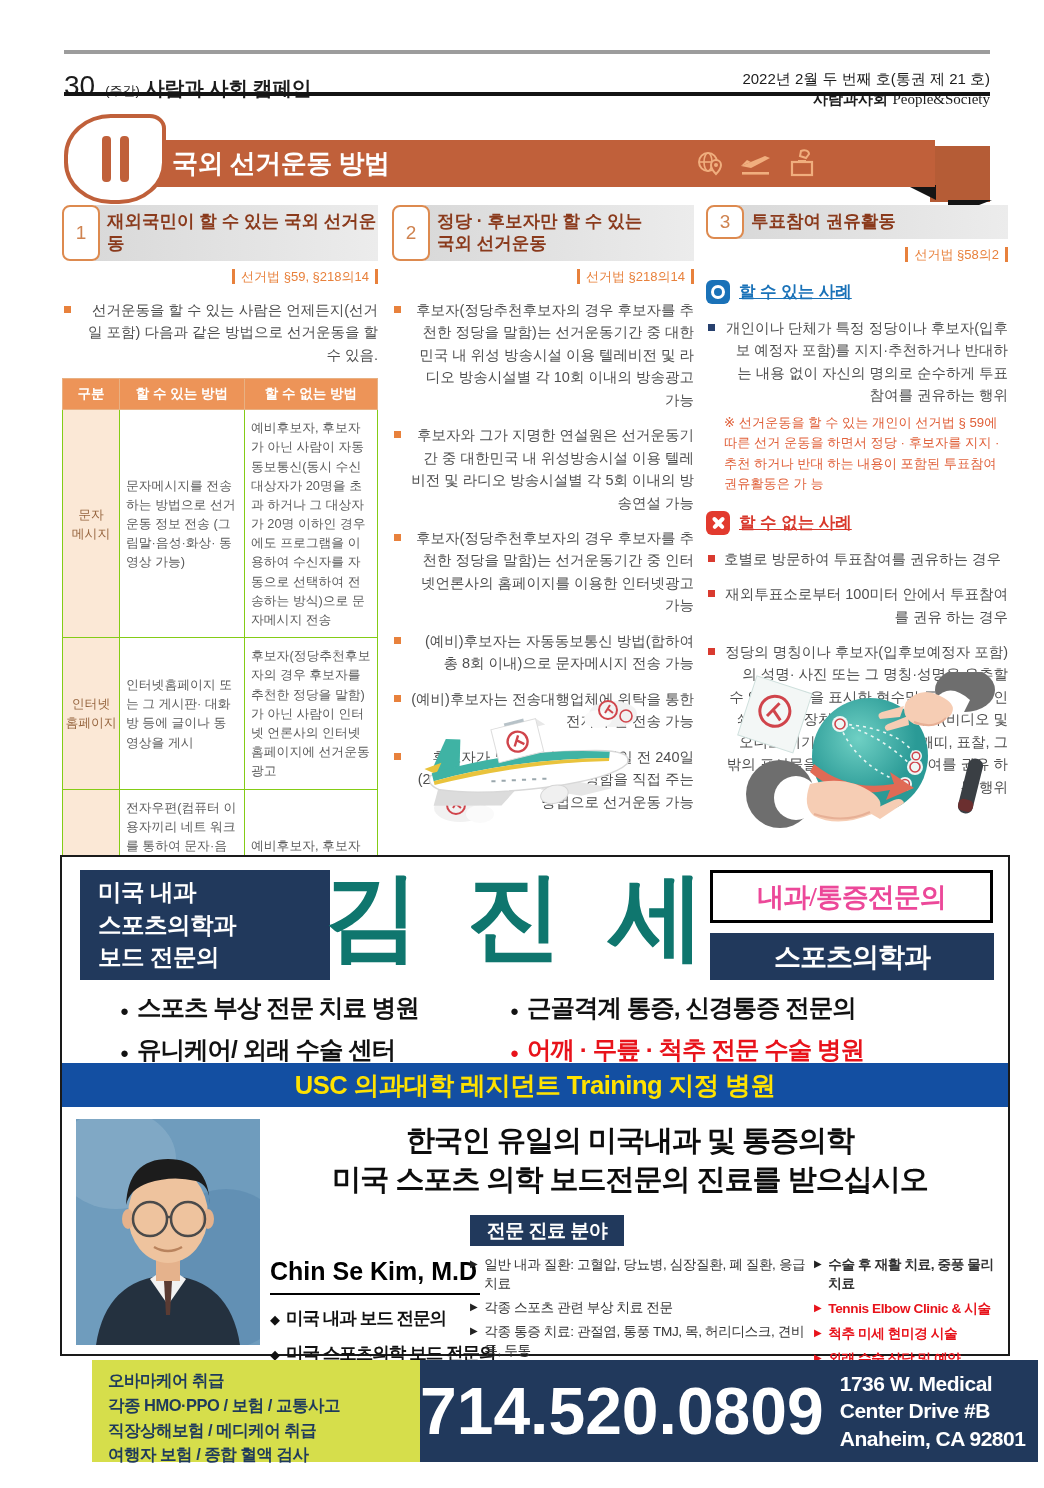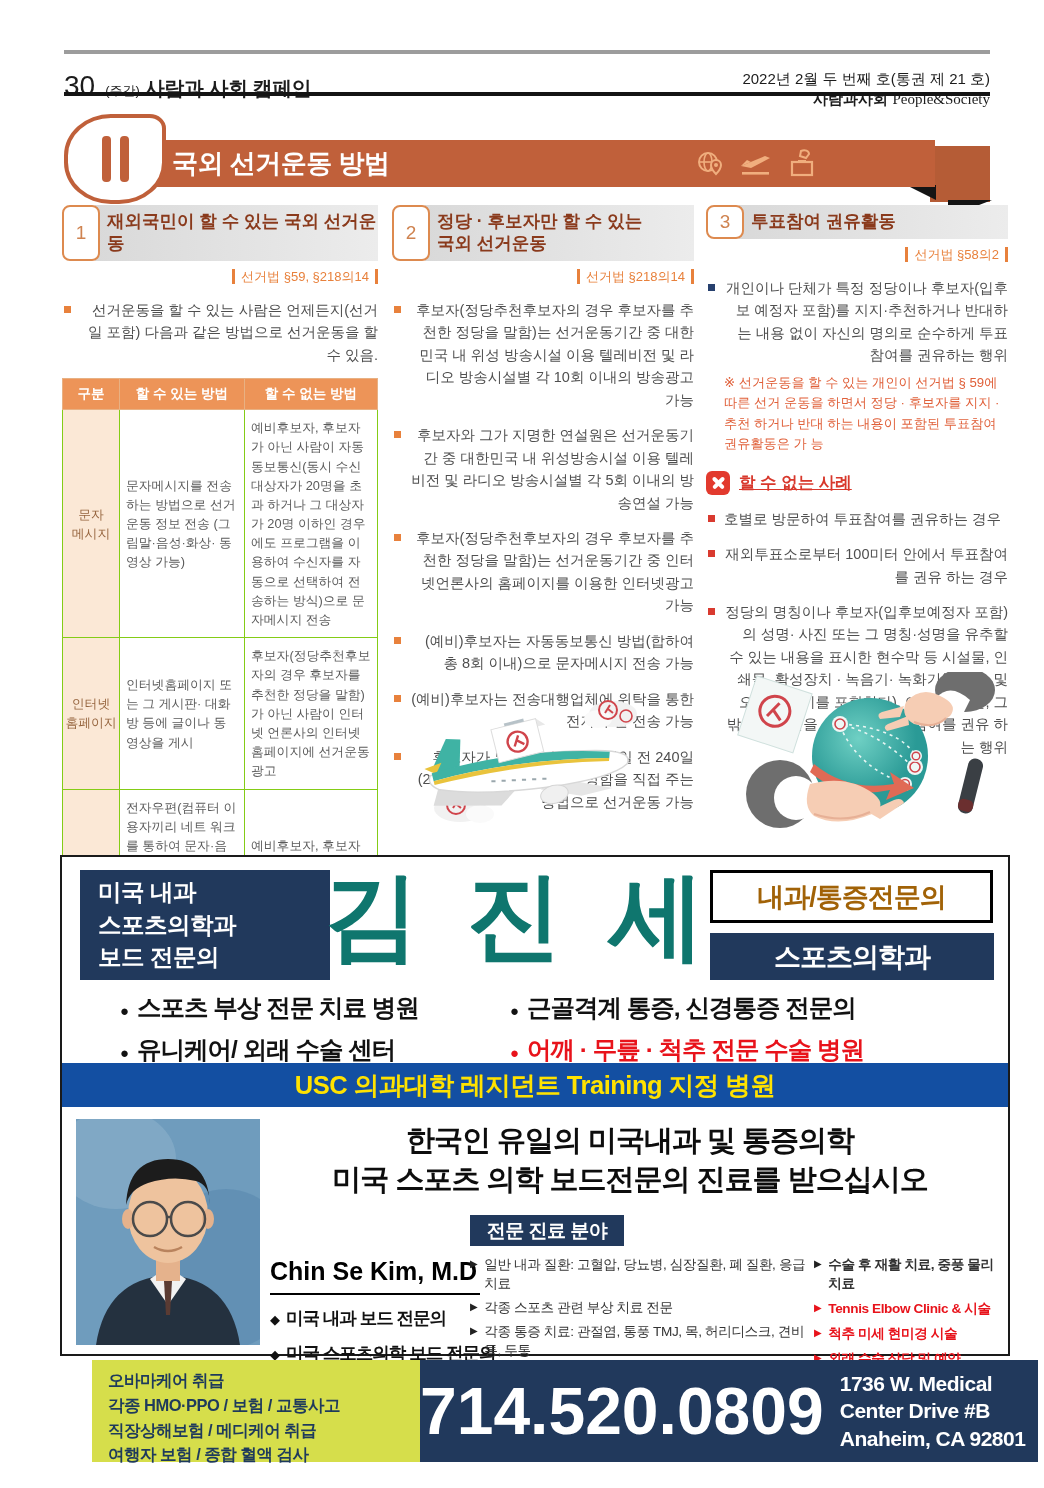--- a/index.html
+++ b/index.html
@@ -65,21 +65,21 @@
   .note{color:#e0603a;font-size:13.2px;line-height:1.55;margin:6px 0 0 18px;}
 
   
   .ad{left:60px;top:855px;width:946px;height:497px;border:2px solid #1a1a1a;background:#fff;}
   .board-box{left:18px;top:13px;width:232px;height:110px;background:#21395c;color:#fff;font-weight:800;
              font-size:23.5px;line-height:1.4;display:flex;align-items:center;padding-left:18px;white-space:pre-line;letter-spacing:-0.5px;}
   .dr-name{left:244px;top:-8px;width:392px;height:138px;display:flex;align-items:center;justify-content:center;
            color:#0f766e;font-size:96px;font-weight:800;letter-spacing:10px;margin-left:17px;}
   .spec{left:648px;width:284px;height:47px;display:flex;align-items:center;justify-content:center;
         font-size:27px;font-weight:800;letter-spacing:-1px;}
-  .spec1{top:13px;background:#fff;border:3.5px solid #000;color:#a16207;width:277px;}
+  .spec1{top:13px;background:#fff;border:3.5px solid #000;color:#ec4899;width:277px;font-family:Liberation Serif, serif;}
   .spec2{top:76px;background:#21395c;color:#fff;}
   .feat{display:flex;align-items:baseline;margin-bottom:9px;font-size:24.5px;font-weight:800;color:#121212;letter-spacing:-1px;}
   .feat .dot{font-size:15px;margin-right:9px;}
   .feat.red{color:#e8131b;}
   .feat-l{left:58px;top:134px;} .feat-r{left:448px;top:134px;}
   .usc{left:0;top:206px;width:100%;height:44px;background:#134fa2;display:flex;align-items:center;justify-content:center;}
   .usc span{color:#ffe200;font-size:25.5px;font-weight:800;letter-spacing:-0.5px;}
   .photo{left:14px;top:262px;}
   .hl1{left:200px;top:264px;width:736px;text-align:center;font-size:29px;font-weight:800;color:#0d0d0d;letter-spacing:-1px;}
   .hl2{left:200px;top:303px;width:736px;text-align:center;font-size:29px;font-weight:800;color:#0d0d0d;letter-spacing:-1px;}
@@ -236,20 +236,24 @@
         <span style="white-space: pre-line;">후보자가 되려는 사람은 선거일 전 240일(2021. 7. 12.)부터 자신의 명함을 직접 주는 방법으로 선거운동 가능</span>
       </div>
   </div>
 
   <div class="col" style="left:706px;width:302px;">
     <div class="sec-head">
       <div class="sec-num">3</div>
       <div class="sec-title">투표참여 권유활동</div>
     </div>
     <div class="law"><span>선거법 §58의2</span></div>
+    <div class="case-head">
+      <span class="ok-ic"></span>
+      <span class="case-lab ok">할 수 있는 사례</span>
+    </div>
     <div class="blt">
         <span class="sq nv"></span>
         <span style="white-space: pre-line;">개인이나 단체가 특정 정당이나 후보자(입후 보 예정자 포함)를 지지·추천하거나 반대하는 내용 없이 자신의 명의로 순수하게 투표참여를 권유하는 행위</span>
       </div>
     <div class="note">※ 선거운동을 할 수 있는 개인이 선거법 § 59에 따른 선거 운동을 하면서 정당 · 후보자를 지지 · 추천 하거나 반대 하는 내용이 포함된 투표참여 권유활동은 가 능</div>
     <div class="case-head">
       <span class="no-ic"></span>
       <span class="case-lab no">할 수 없는 사례</span>
     </div>
     <div class="blt">

